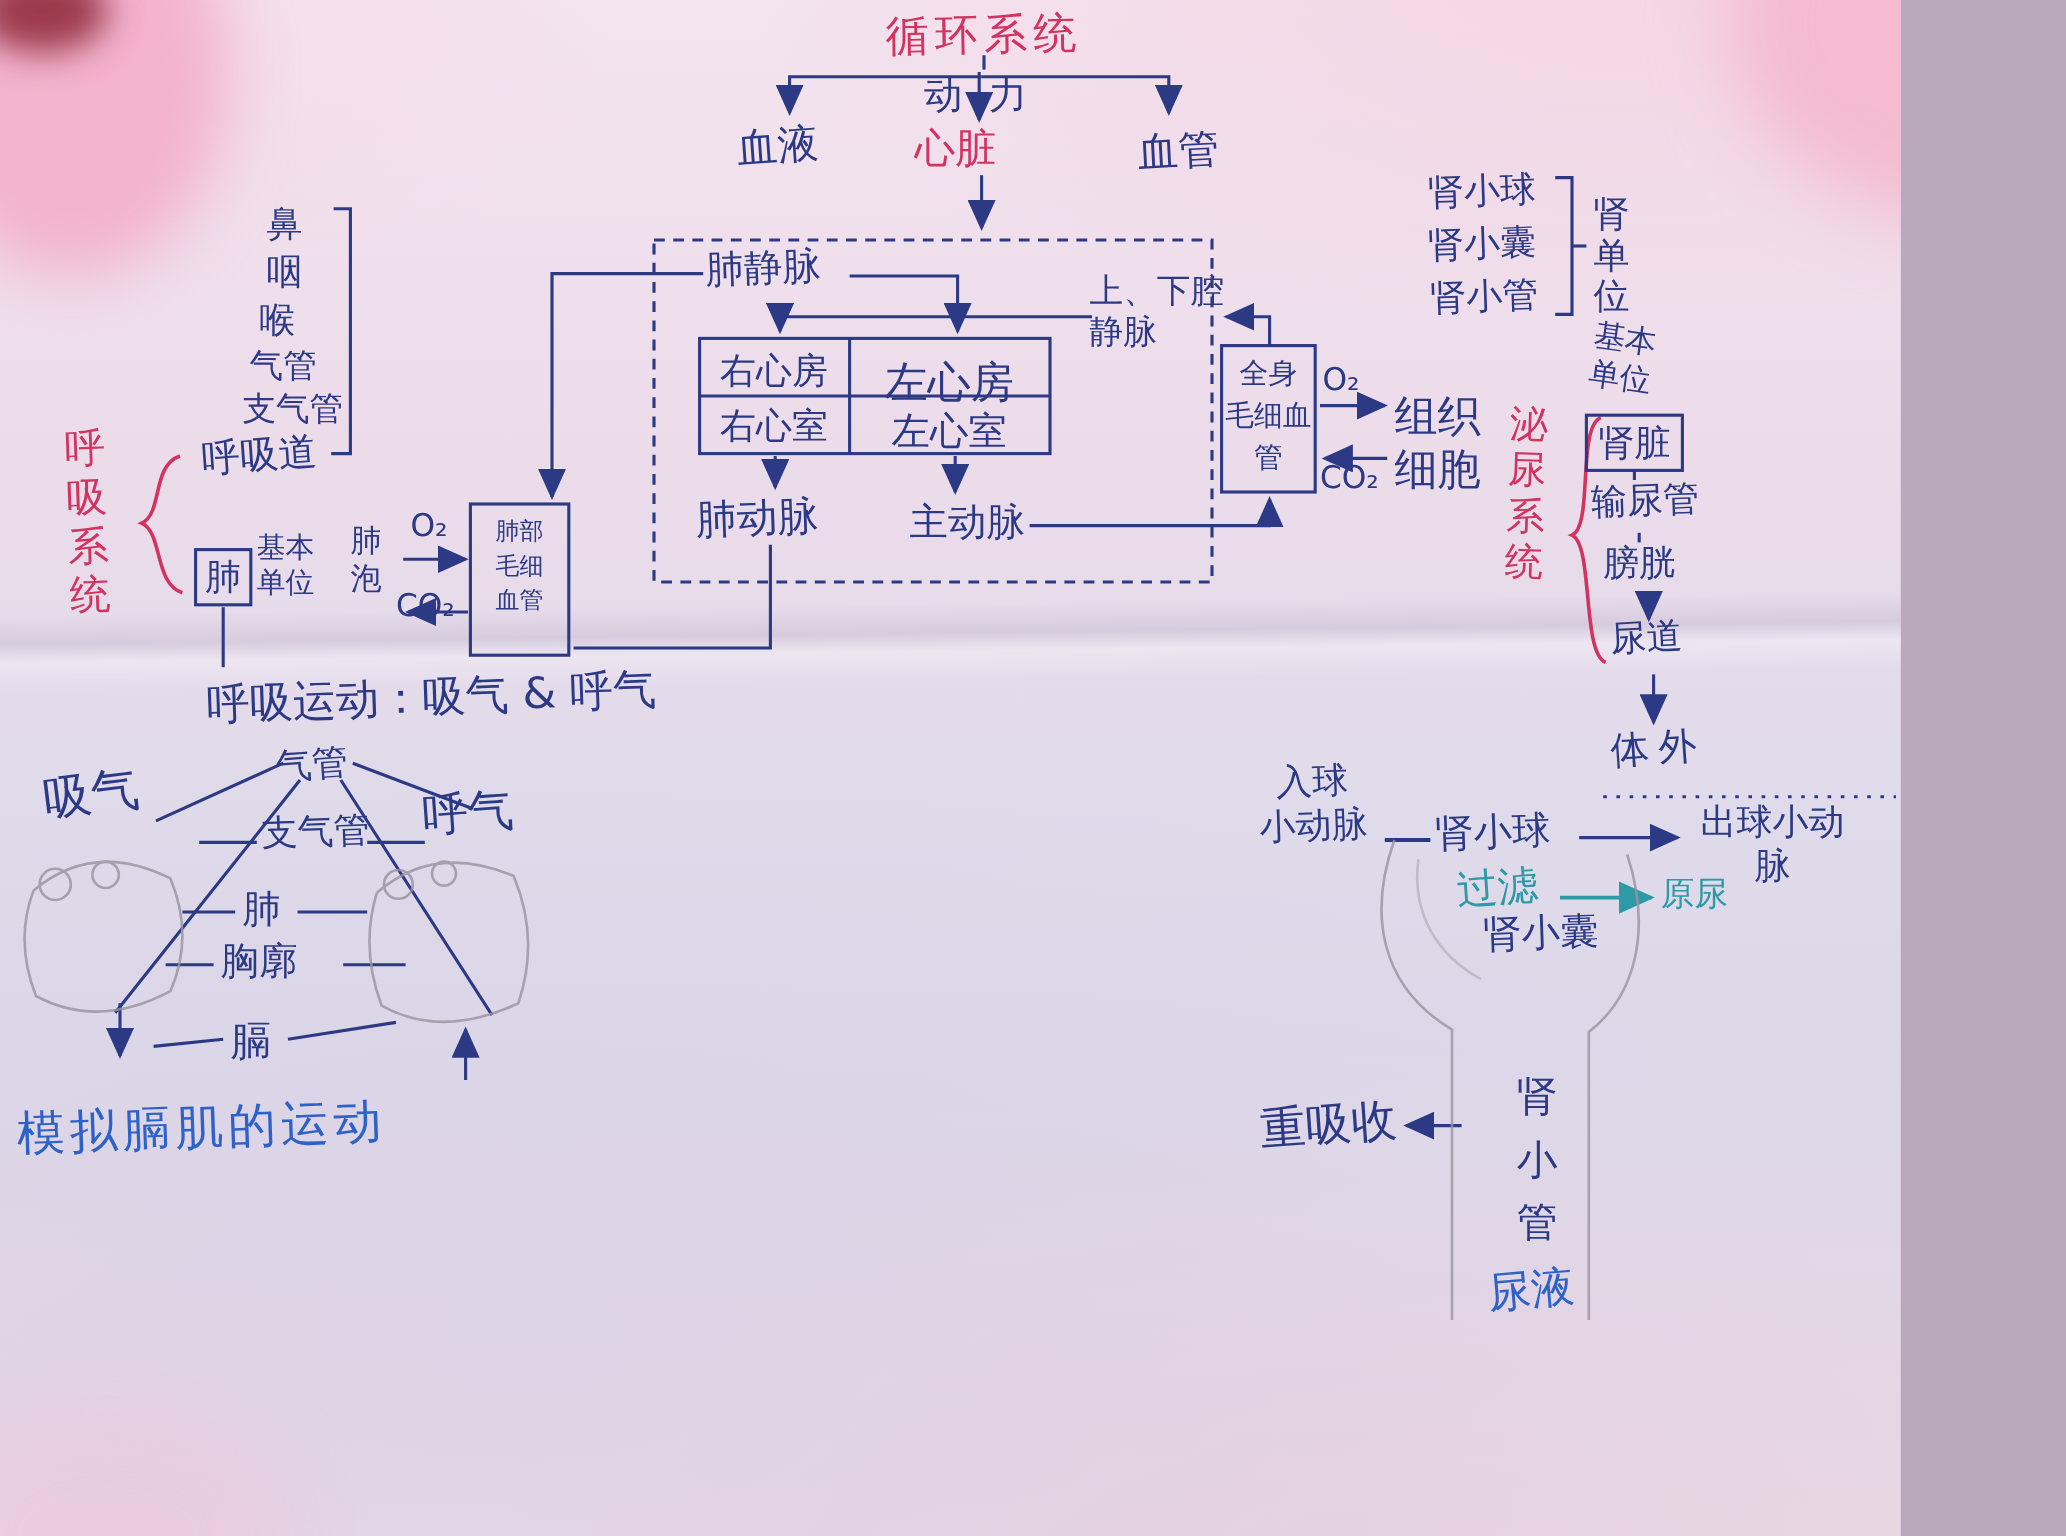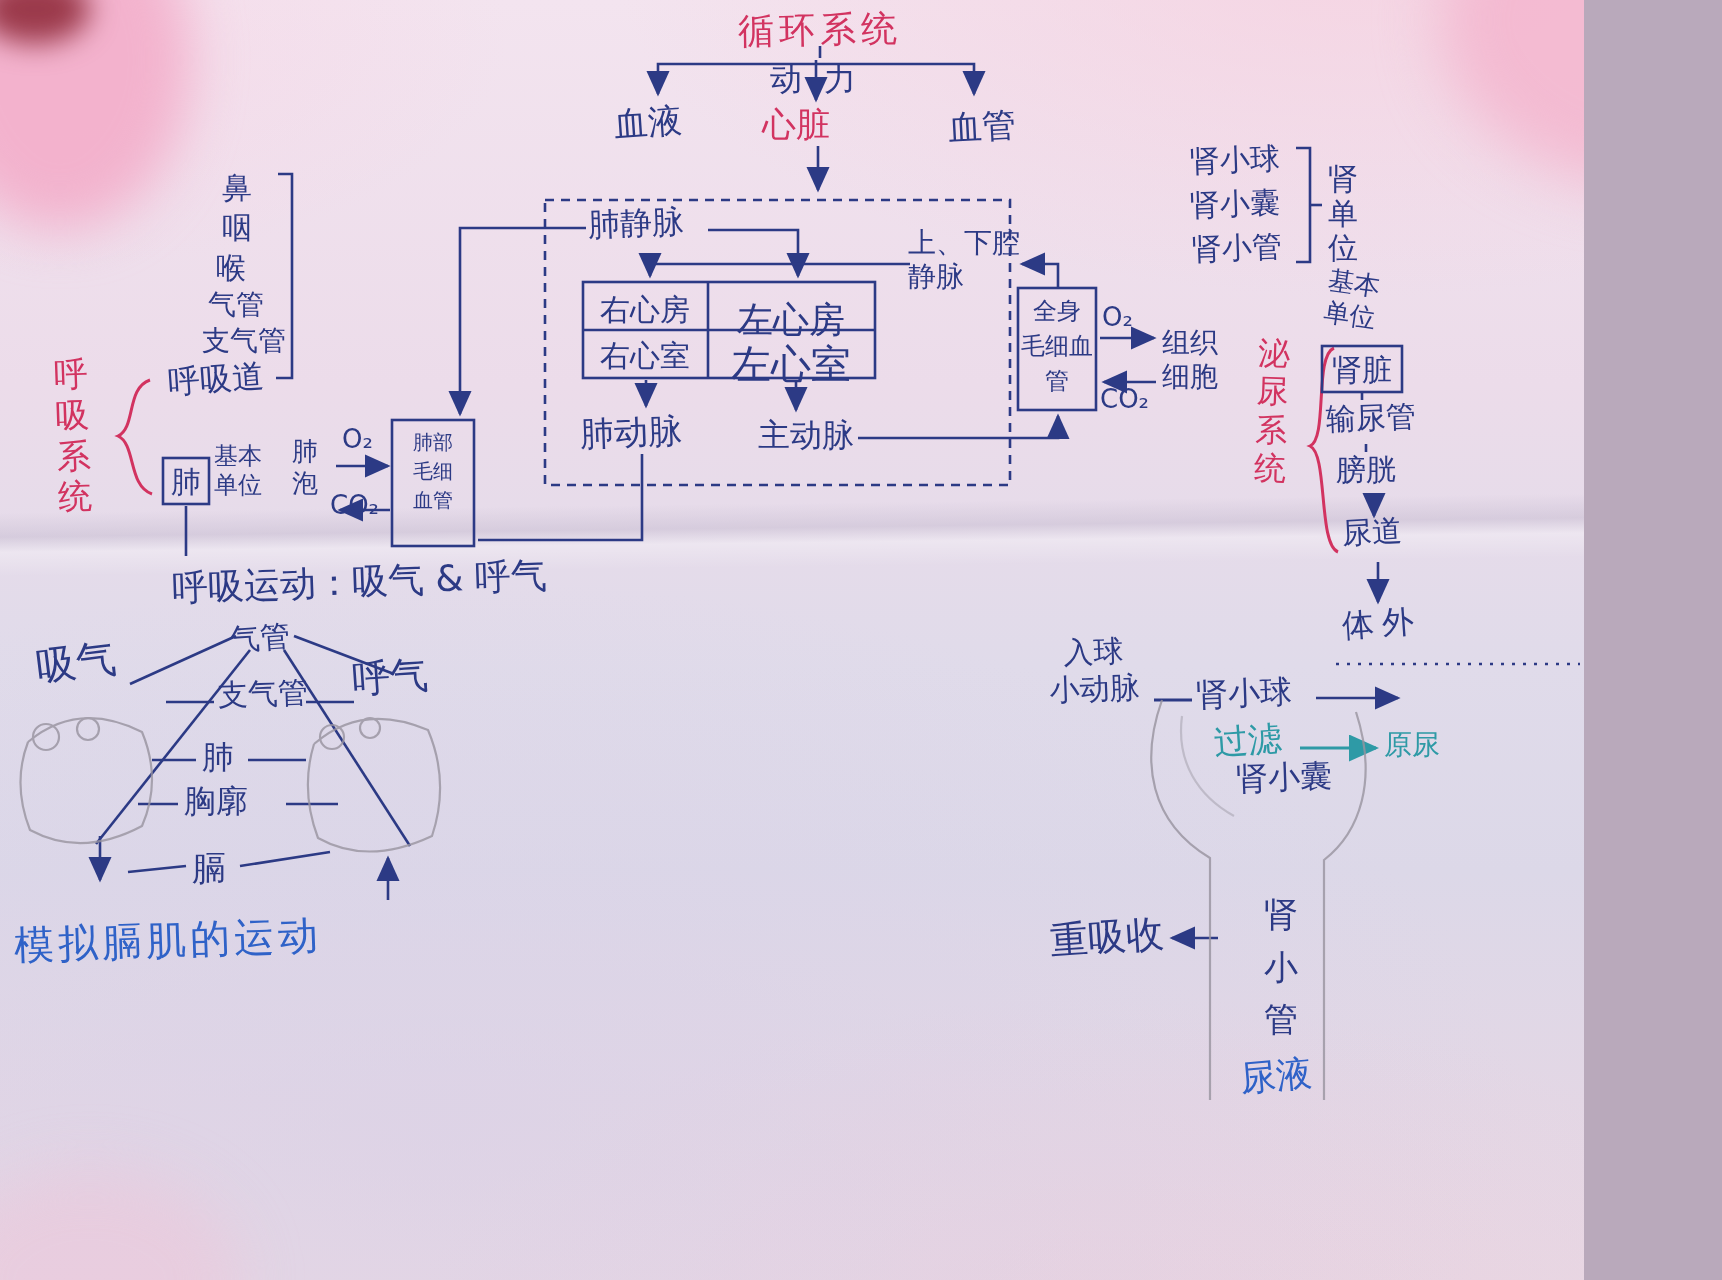--- a/index.html
+++ b/index.html
@@ -126,31 +126,31 @@
 
   <div class="lbl red" style="left:738px;top:8px;font-size:36px;letter-spacing:5px;transform:rotate(-1deg);">循环系统</div>
   <div class="lbl" style="left:770px;top:60px;font-size:32px;letter-spacing:22px;">动力</div>
   <div class="lbl" style="left:614px;top:102px;font-size:34px;transform:rotate(-4deg);">血液</div>
   <div class="lbl red" style="left:762px;top:104px;font-size:34px;">心脏</div>
   <div class="lbl" style="left:948px;top:106px;font-size:34px;transform:rotate(-3deg);">血管</div>
   <div class="lbl" style="left:588px;top:204px;font-size:32px;transform:rotate(-2deg);">肺静脉</div>
   <div class="lbl c" style="left:585px;top:292px;width:120px;font-size:30px;">右心房</div>
   <div class="lbl c" style="left:710px;top:298px;width:162px;font-size:36px;">左心房</div>
   <div class="lbl c" style="left:585px;top:338px;width:120px;font-size:30px;">右心室</div>
-  <div class="lbl c" style="left:710px;top:340px;width:162px;font-size:40px;">左心室</div>
+  <div class="lbl c" style="left:710px;top:340px;width:162px;font-size:32px;">左心室</div>
   <div class="lbl" style="left:908px;top:226px;width:120px;font-size:28px;">上、下腔
 静脉</div>
   <div class="lbl" style="left:580px;top:412px;font-size:34px;transform:rotate(-2deg);">肺动脉</div>
   <div class="lbl" style="left:758px;top:416px;font-size:32px;">主动脉</div>
   <div class="lbl c" style="left:1018px;top:294px;width:78px;font-size:24px;line-height:1.45;">全身
 毛细血
 管</div>
   <div class="lbl" style="left:1102px;top:302px;font-size:26px;">O₂</div>
   <div class="lbl" style="left:1100px;top:384px;font-size:26px;">CO₂</div>
-  <div class="lbl" style="left:1162px;top:326px;font-size:28px;">组织
+  <div class="lbl" style="left:1162px;top:326px;font-size:36px;">组织
 细胞</div>
 
   <div class="lbl" style="left:222px;top:170px;font-size:30px;">鼻</div>
   <div class="lbl" style="left:222px;top:210px;font-size:30px;">咽</div>
   <div class="lbl" style="left:216px;top:250px;font-size:30px;">喉</div>
   <div class="lbl" style="left:208px;top:288px;font-size:28px;">气管</div>
   <div class="lbl" style="left:202px;top:324px;font-size:28px;">支气管</div>
   <div class="lbl" style="left:168px;top:360px;font-size:32px;transform:rotate(-4deg);">呼吸道</div>
   <div class="lbl red" style="left:56px;top:354px;font-size:34px;line-height:1.2;transform:rotate(-2deg);">呼
 吸
@@ -189,20 +189,22 @@
   <div class="lbl" style="left:1336px;top:452px;font-size:30px;">膀胱</div>
   <div class="lbl" style="left:1342px;top:514px;font-size:30px;transform:rotate(-3deg);">尿道</div>
   <div class="lbl" style="left:1342px;top:604px;font-size:32px;transform:rotate(-4deg);letter-spacing:8px;">体外</div>
   <div class="lbl red" style="left:1256px;top:334px;font-size:32px;line-height:1.2;transform:rotate(2deg);">泌
 尿
 系
 统</div>
   <div class="lbl c" style="left:1038px;top:634px;width:112px;font-size:30px;transform:rotate(-2deg);">入球
 小动脉</div>
   <div class="lbl" style="left:1196px;top:674px;font-size:32px;transform:rotate(-2deg);">肾小球</div>
+  <div class="lbl c" style="left:1402px;top:668px;width:150px;font-size:30px;">出球小动
+脉</div>
   <div class="lbl teal" style="left:1214px;top:720px;font-size:34px;transform:rotate(-4deg);">过滤</div>
   <div class="lbl teal" style="left:1384px;top:728px;font-size:28px;">原尿</div>
   <div class="lbl" style="left:1236px;top:758px;font-size:32px;transform:rotate(-2deg);">肾小囊</div>
   <div class="lbl" style="left:1050px;top:914px;font-size:38px;transform:rotate(-4deg);">重吸收</div>
   <div class="lbl" style="left:1264px;top:888px;font-size:34px;line-height:1.55;">肾
 小
 管</div>
   <div class="lbl blue" style="left:1240px;top:1054px;font-size:36px;transform:rotate(-5deg);">尿液</div>
 
 </div>

